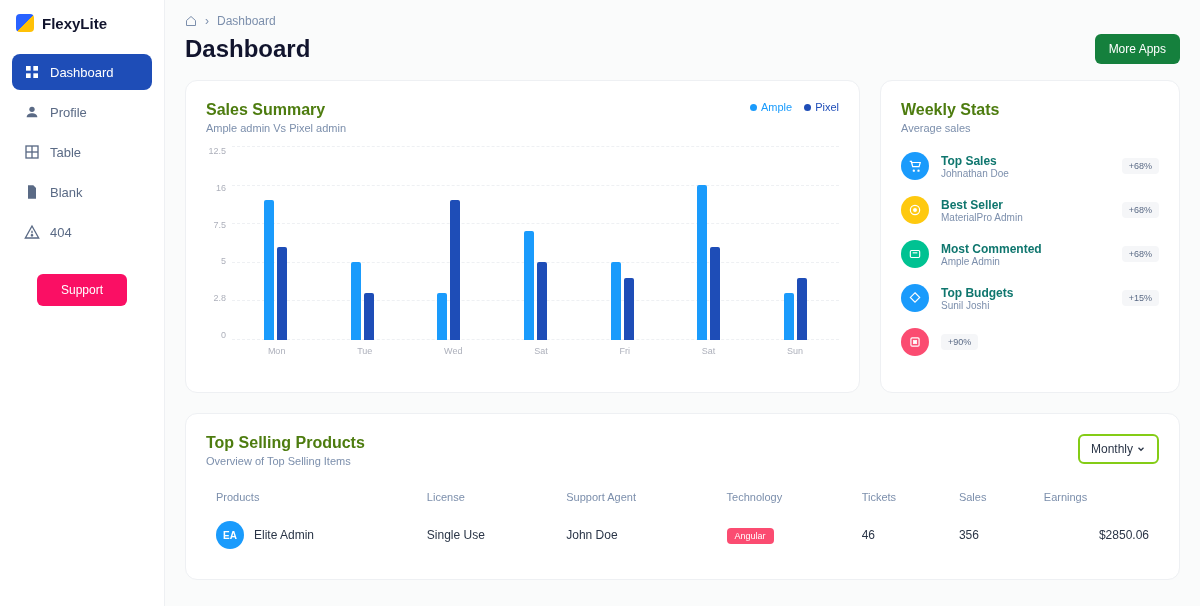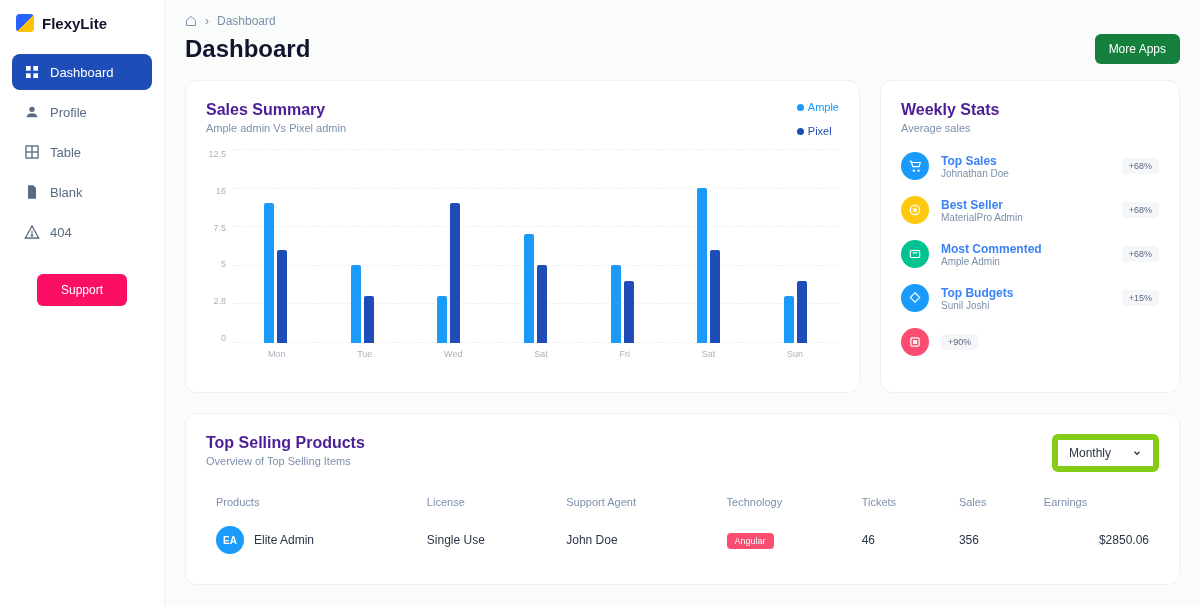--- a/index.html
+++ b/index.html
@@ -20,23 +20,23 @@
 .content { padding: 14px 20px; overflow: auto; }
 .crumbs { display: flex; align-items: center; gap: 8px; color: #7c8fac; font-size: 12px; margin-bottom: 6px; }
 .page-head { display: flex; justify-content: space-between; align-items: center; margin-bottom: 16px; }
 .page-title { font-size: 24px; font-weight: 700; color: #11142d; }
 .more-btn { background: #15803d; color: #fff; border: none; padding: 8px 14px; border-radius: 6px; font-size: 12px; cursor: pointer; }
 .grid { display: flex; gap: 20px; margin-bottom: 20px; }
 .card { background: #fff; border-radius: 12px; padding: 20px; border: 1px solid #eef0f3; }
 .sales-card { flex: 1; }
 .stats-card { width: 300px; }
 .card-head { display: flex; justify-content: space-between; align-items: flex-start; margin-bottom: 12px; }
-.card-title { font-size: 16px; font-weight: 600; color: #4c1d95; }
+.card-title { font-size: 16px; font-weight: 600; color: #4d7c0f; }
 .card-sub { font-size: 11px; color: #7c8fac; margin-top: 3px; }
-.legend { display: flex; gap: 12px; font-size: 11px; flex-direction: column; }
+.legend { display: flex; gap: 12px; font-size: 11px; }
 .legend span { display: flex; align-items: center; gap: 4px; }
 .dot { width: 7px; height: 7px; border-radius: 50%; }
 .dot.ample { background: #1a9bfc; }
 .dot.pixel { background: #1e4db7; }
 .legend .lbl-ample { color: #1a9bfc; }
 .legend .lbl-pixel { color: #1e4db7; }
 .chart { height: 210px; position: relative; display: flex; }
 .y-axis { display: flex; flex-direction: column; justify-content: space-between; font-size: 9px; color: #adb0bb; width: 26px; text-align: right; padding-right: 6px; padding-bottom: 16px; }
 .plot { flex: 1; position: relative; }
 .grid-lines { position: absolute; inset: 0 0 16px 0; display: flex; flex-direction: column; justify-content: space-between; }
@@ -49,26 +49,26 @@
 .x-axis { position: absolute; left: 0; right: 0; bottom: 0; display: flex; justify-content: space-around; font-size: 9px; color: #adb0bb; }
 .stat-row { display: flex; align-items: center; gap: 12px; margin-bottom: 16px; }
 .stat-icon { width: 28px; height: 28px; border-radius: 50%; display: flex; align-items: center; justify-content: center; flex-shrink: 0; }
 .ic-blue { background: #1a9bfc; }
 .ic-yellow { background: #fec90f; }
 .ic-green { background: #00c292; }
 .ic-cyan { background: #1a9bfc; }
 .ic-pink { background: #fb4c71; }
 .stat-icon svg { width: 14px; height: 14px; stroke: #fff; fill: none; }
 .stat-txt { flex: 1; }
-.stat-title { font-size: 12px; font-weight: 600; color: #3b82f6; }
+.stat-title { font-size: 12px; font-weight: 600; color: #0f766e; }
 .stat-sub { font-size: 10px; color: #7c8fac; }
 .stat-badge { font-size: 9px; color: #5a6a85; background: #f5f6f8; padding: 3px 7px; border-radius: 4px; }
 .products-card { }
 .prod-head { display: flex; justify-content: space-between; align-items: flex-start; margin-bottom: 16px; }
-.monthly-btn { display: flex; align-items: center; gap: 21px; font-size: 12px; color: #2a3547; border: 6px solid #84cc16; padding: 6px 11px; border-radius: 6px; cursor: pointer; background: #fff; }
+.monthly-btn { display: flex; align-items: center; gap: 3px; font-size: 12px; color: #2a3547; border: 2px solid #84cc16; padding: 6px 11px; border-radius: 6px; cursor: pointer; background: #fff; }
 .table { width: 100%; border-collapse: collapse; }
 .table th { text-align: left; font-size: 11px; font-weight: 500; color: #7c8fac; padding: 8px 10px; }
 .table td { font-size: 12px; color: #2a3547; padding: 10px 10px; }
 .prod-cell { display: flex; align-items: center; gap: 10px; }
 .prod-avatar { width: 28px; height: 28px; border-radius: 50%; background: #1a9bfc; color: #fff; display: flex; align-items: center; justify-content: center; font-size: 10px; font-weight: 600; }
 .tech-badge { background: #fb4c71; color: #fff; font-size: 9px; padding: 3px 8px; border-radius: 4px; }
 .th-right, .td-right { text-align: right; }
 </style>
 </head>
 <body>

